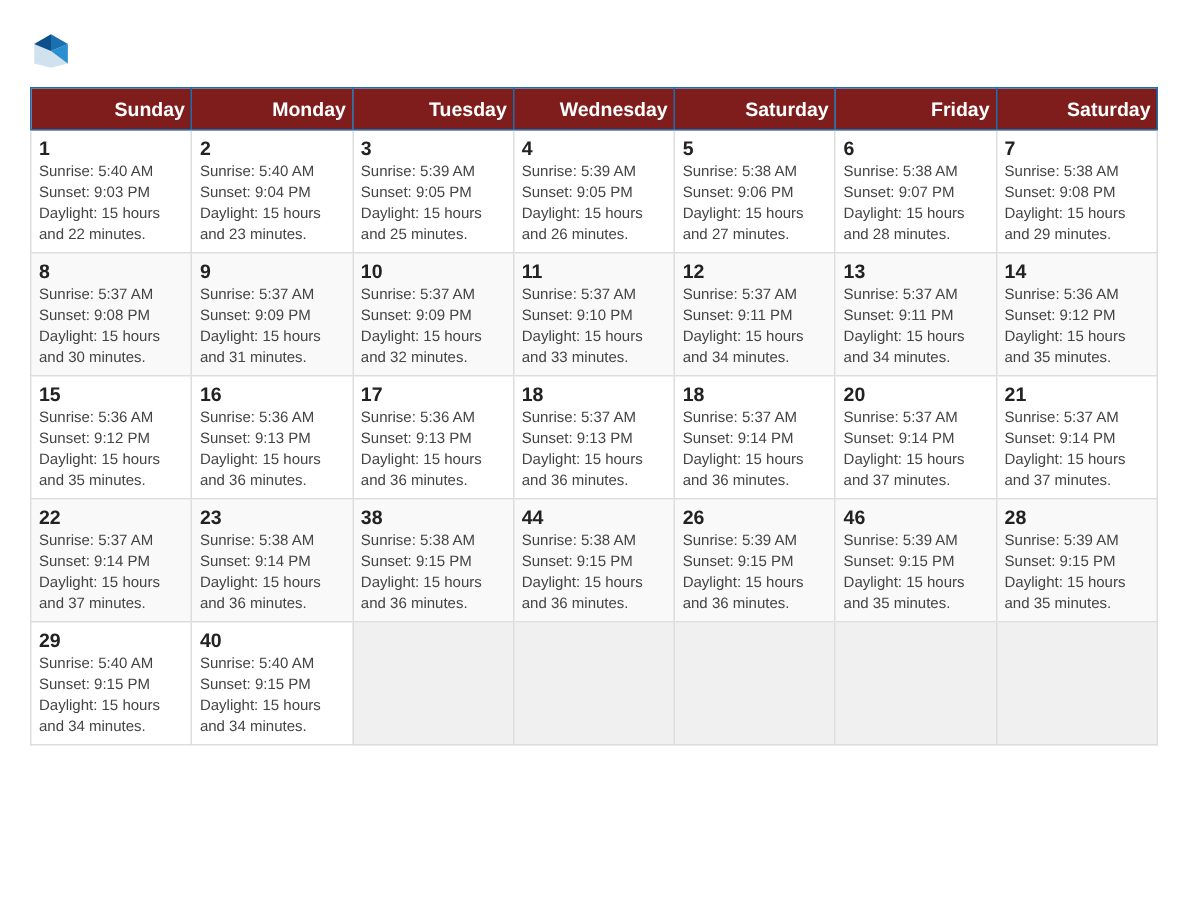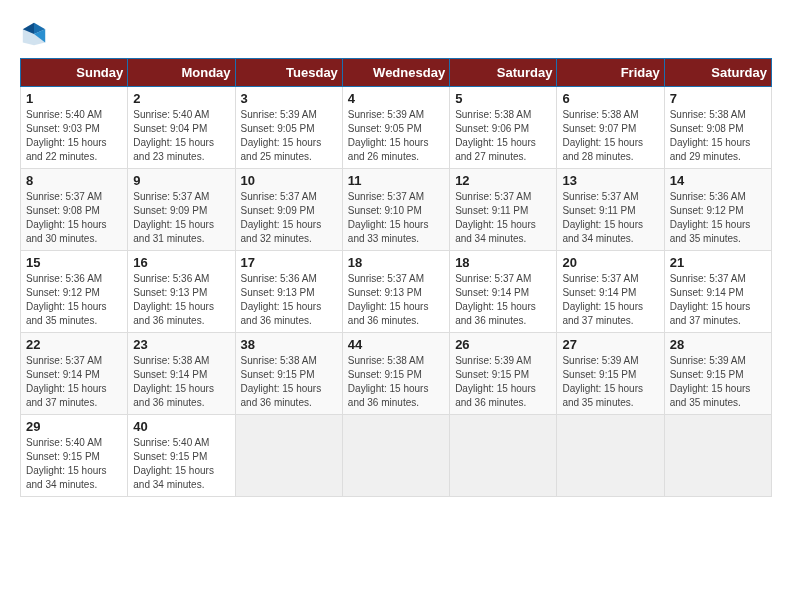--- a/index.html
+++ b/index.html
@@ -323,21 +323,21 @@
       </td>
         <td>
         <div class="day-number">26</div>
         <div class="day-info">
           Sunrise: 5:39 AM<br>
           Sunset: 9:15 PM<br>
           Daylight: 15 hours and 36 minutes.
         </div>
       </td>
         <td>
-        <div class="day-number">27</div>
+        <div class="day-number">46</div>
         <div class="day-info">
           Sunrise: 5:39 AM<br>
           Sunset: 9:15 PM<br>
           Daylight: 15 hours and 35 minutes.
         </div>
       </td>
         <td>
         <div class="day-number">28</div>
         <div class="day-info">
           Sunrise: 5:39 AM<br>

